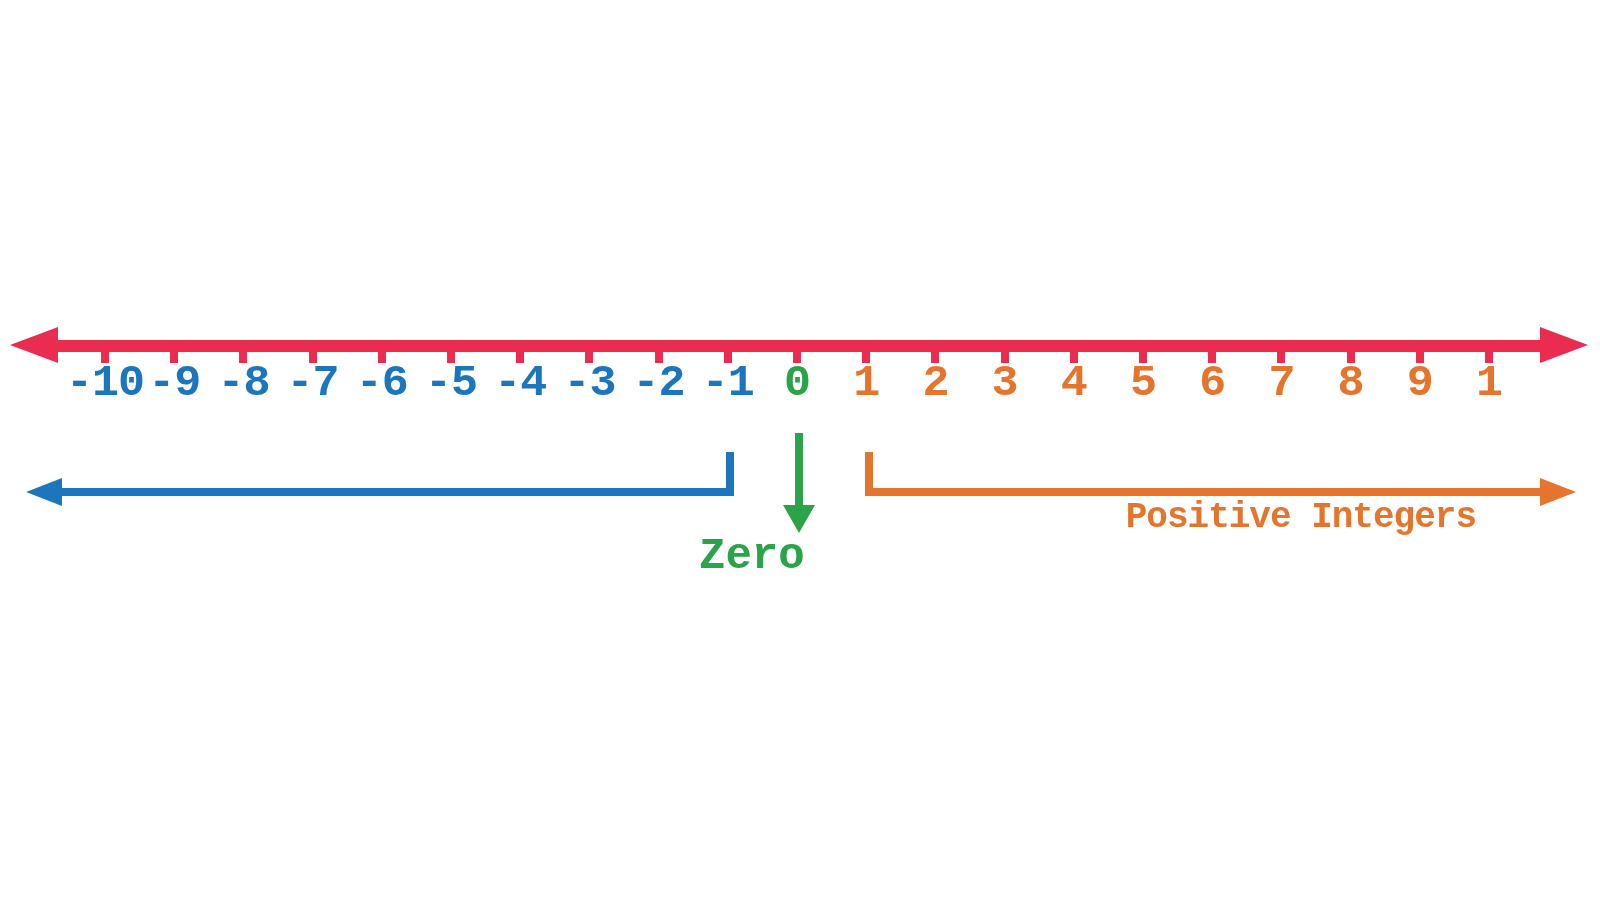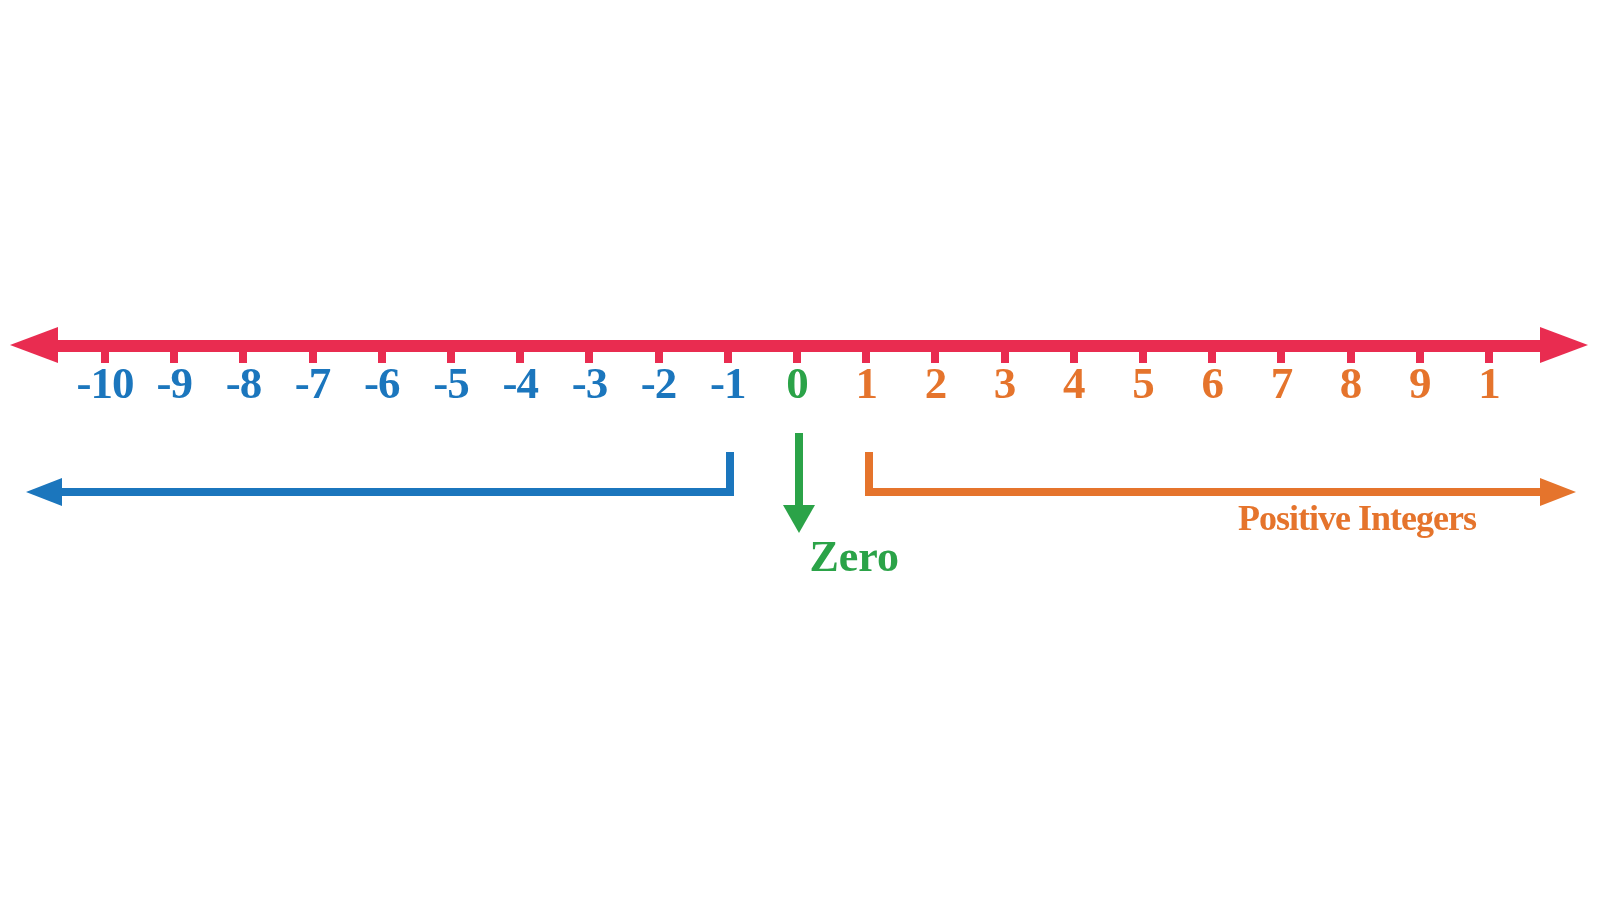--- a/index.html
+++ b/index.html
@@ -2,21 +2,21 @@
 <html><head>
 <meta charset="utf-8">
 <style>
   html, body { margin: 0; padding: 0; background: #ffffff; }
   #canvas {
     position: relative;
     width: 1600px;
     height: 899px;
     background: var(--bg, #ffffff);
     overflow: hidden;
-    font-family: Liberation Serif, serif;
+    font-family: Liberation Mono, monospace;
   }
 
   
   .axis-body {
     position: absolute;
     left: 56px; top: 340px;
     width: 1488px; height: 12px;
     background: var(--axis);
   }
   .axis-arrow-left {
@@ -133,21 +133,21 @@
     left: 783px; top: 505px;
     width: 0; height: 0;
     border-left: 16px solid transparent;
     border-right: 16px solid transparent;
     border-top: 28px solid var(--zero);
   }
   .zero-label {
     position: absolute;
     left: 699px; top: 531px;
     width: 200px;
-    text-align: right;
+    text-align: left;
     font-size: 44px;
     font-weight: bold;
     color: var(--zero);
   }
 </style>
 </head>
 <body>
 
 <div id="canvas" style="--background: #FFFFFF; --axis: #E92C50; --negative: #1B76BD; --positive: #E5742C; --zero: #2BA348;">
 

